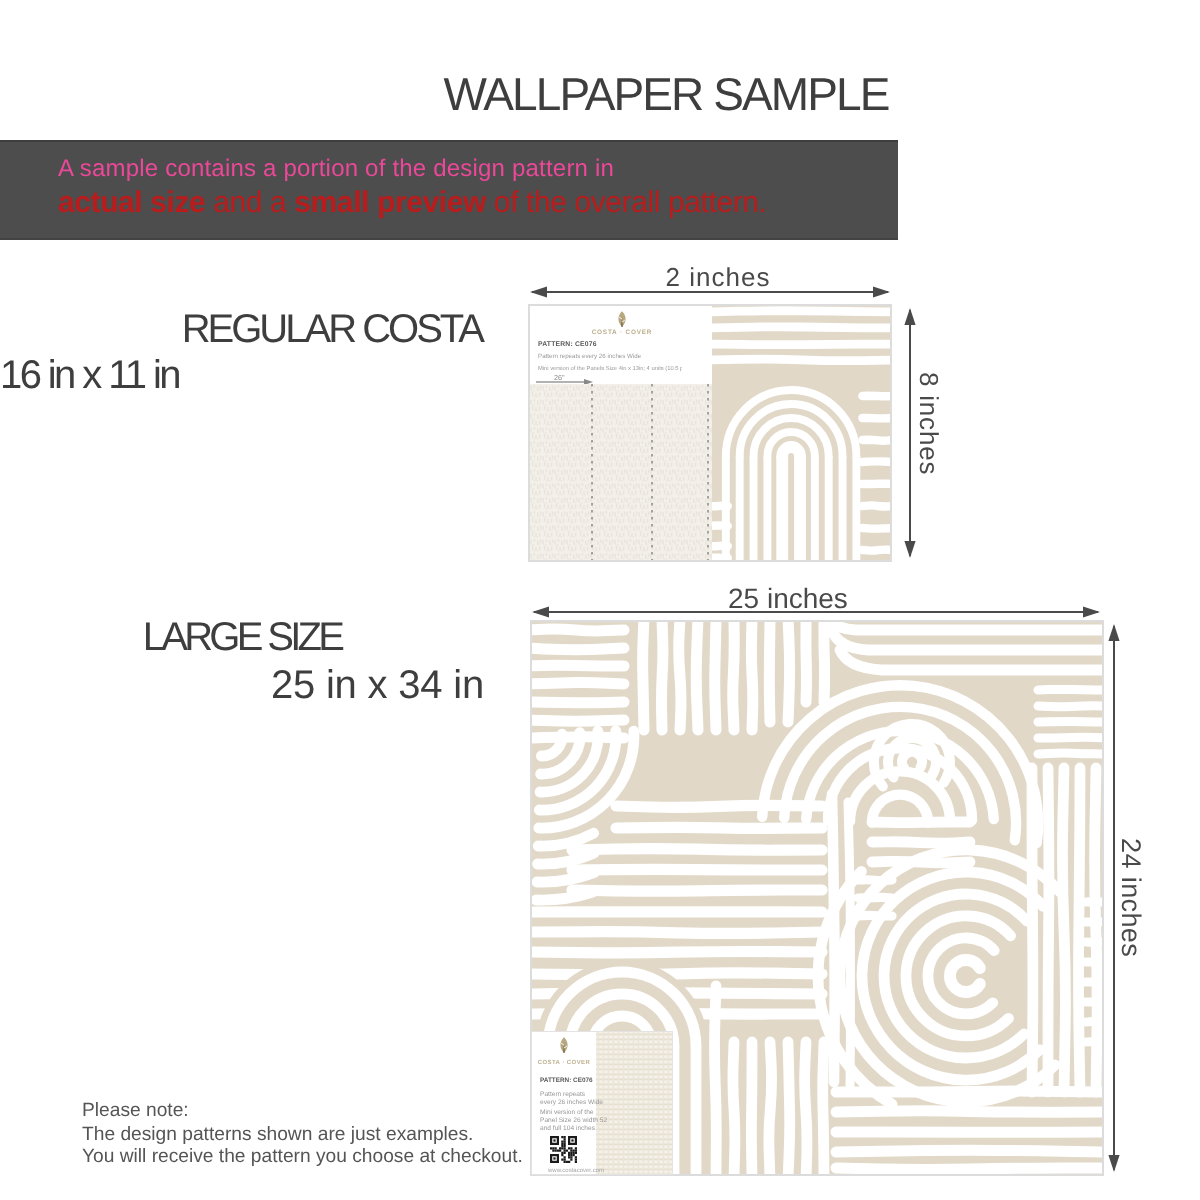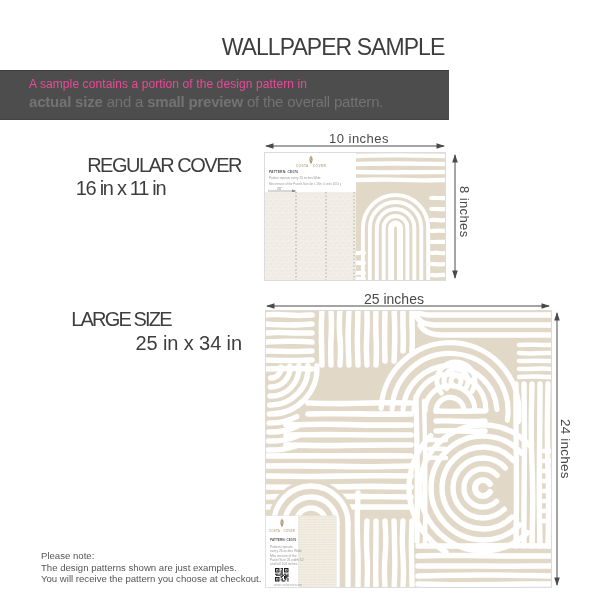--- a/index.html
+++ b/index.html
@@ -6,37 +6,37 @@
 .abs{position:absolute}
 </style></head>
 <body>
 
 <div class="abs" style="left:0;top:34.5px;width:666px;text-align:center;font-size:23px;line-height:25px;letter-spacing:-0.95px;color:#3e3e3e;font-weight:normal">WALLPAPER SAMPLE</div>
 
 <div class="abs" style="left:0;top:70px;width:449px;height:50px;background:#4d4d4d;border-top:1px solid #3e3e3e;border-bottom:1px solid #434343;box-sizing:border-box"></div>
 
 <div class="abs" style="left:29px;top:76px;font-size:12px;line-height:17px;letter-spacing:0.1px;color:#ec4899">A sample contains a portion of the design pattern in</div>
 
-<div class="abs" style="left:29px;top:93px;font-size:15px;line-height:17px;letter-spacing:-0.2px;color:#737373"><b>actual size</b> and a <b>small preview</b> of the overall pattern.</div>
-
-<div class="abs" style="left:0;top:152.5px;width:241px;text-align:right;font-size:20px;line-height:24px;letter-spacing:-1.5px;color:#3e3e3e">REGULAR COVER</div>
-<div class="abs" style="left:0;top:176px;width:241px;text-align:center;font-size:20px;line-height:24px;letter-spacing:-1.3px;color:#3e3e3e">16 in x 11 in</div>
+<div class="abs" style="left:29px;top:93px;font-size:15px;line-height:17px;letter-spacing:-0.2px;color:#b91c1c"><b>actual size</b> and a <b>small preview</b> of the overall pattern.</div>
+
+<div class="abs" style="left:0;top:152.5px;width:241px;text-align:right;font-size:20px;line-height:24px;letter-spacing:-1.5px;color:#3e3e3e">REGULAR COSTA</div>
+<div class="abs" style="left:0;top:176px;width:241px;text-align:left;font-size:20px;line-height:24px;letter-spacing:-1.3px;color:#3e3e3e">16 in x 11 in</div>
 
 <div class="abs" style="left:0;top:306.5px;width:242px;text-align:center;font-size:20px;line-height:24px;letter-spacing:-1.85px;color:#3e3e3e">LARGE SIZE</div>
 <div class="abs" style="left:0;top:330.5px;width:242px;text-align:right;font-size:20px;line-height:24px;letter-spacing:-0.1px;color:#3e3e3e">25 in x 34 in</div>
 
 <div class="abs" style="left:41px;top:550px;font-size:9.6px;line-height:11.7px;letter-spacing:0px;color:#555">Please note:<br>The design patterns shown are just examples.<br>You will receive the pattern you choose at checkout.</div>
 
 <svg class="abs" style="left:260px;top:138px" width="195" height="16">
   <line x1="6" y1="8" x2="184" y2="8" stroke="#4a4a4a" stroke-width="1"></line>
   <path d="M5 8 l8.5 -2.8 v5.6 z" fill="#4a4a4a"></path>
   <path d="M185 8 l-8.5 -2.8 v5.6 z" fill="#4a4a4a"></path>
 </svg>
 
-<div class="abs" style="left:309px;top:131px;width:100px;text-align:center;font-size:13px;letter-spacing:0.5px;color:#4a4a4a">10 inches</div>
+<div class="abs" style="left:309px;top:131px;width:100px;text-align:center;font-size:13px;letter-spacing:0.5px;color:#4a4a4a">2 inches</div>
 
 <svg class="abs" style="left:447px;top:150px" width="16" height="133">
   <line x1="8" y1="5" x2="8" y2="128" stroke="#4a4a4a" stroke-width="1"></line>
   <path d="M8 4 l-2.8 8.5 h5.6 z" fill="#4a4a4a"></path>
   <path d="M8 129 l-2.8 -8.5 h5.6 z" fill="#4a4a4a"></path>
 </svg>
 
 <div class="abs" style="left:457px;top:186px;font-size:13px;letter-spacing:0.4px;color:#4a4a4a;transform:rotate(90deg) translateY(-100%);transform-origin:0 0;white-space:nowrap">8 inches</div>
 
 <div class="abs" style="left:265px;top:153px;width:180px;height:127px;background:#fff;outline:1px solid #dcdcdc">

